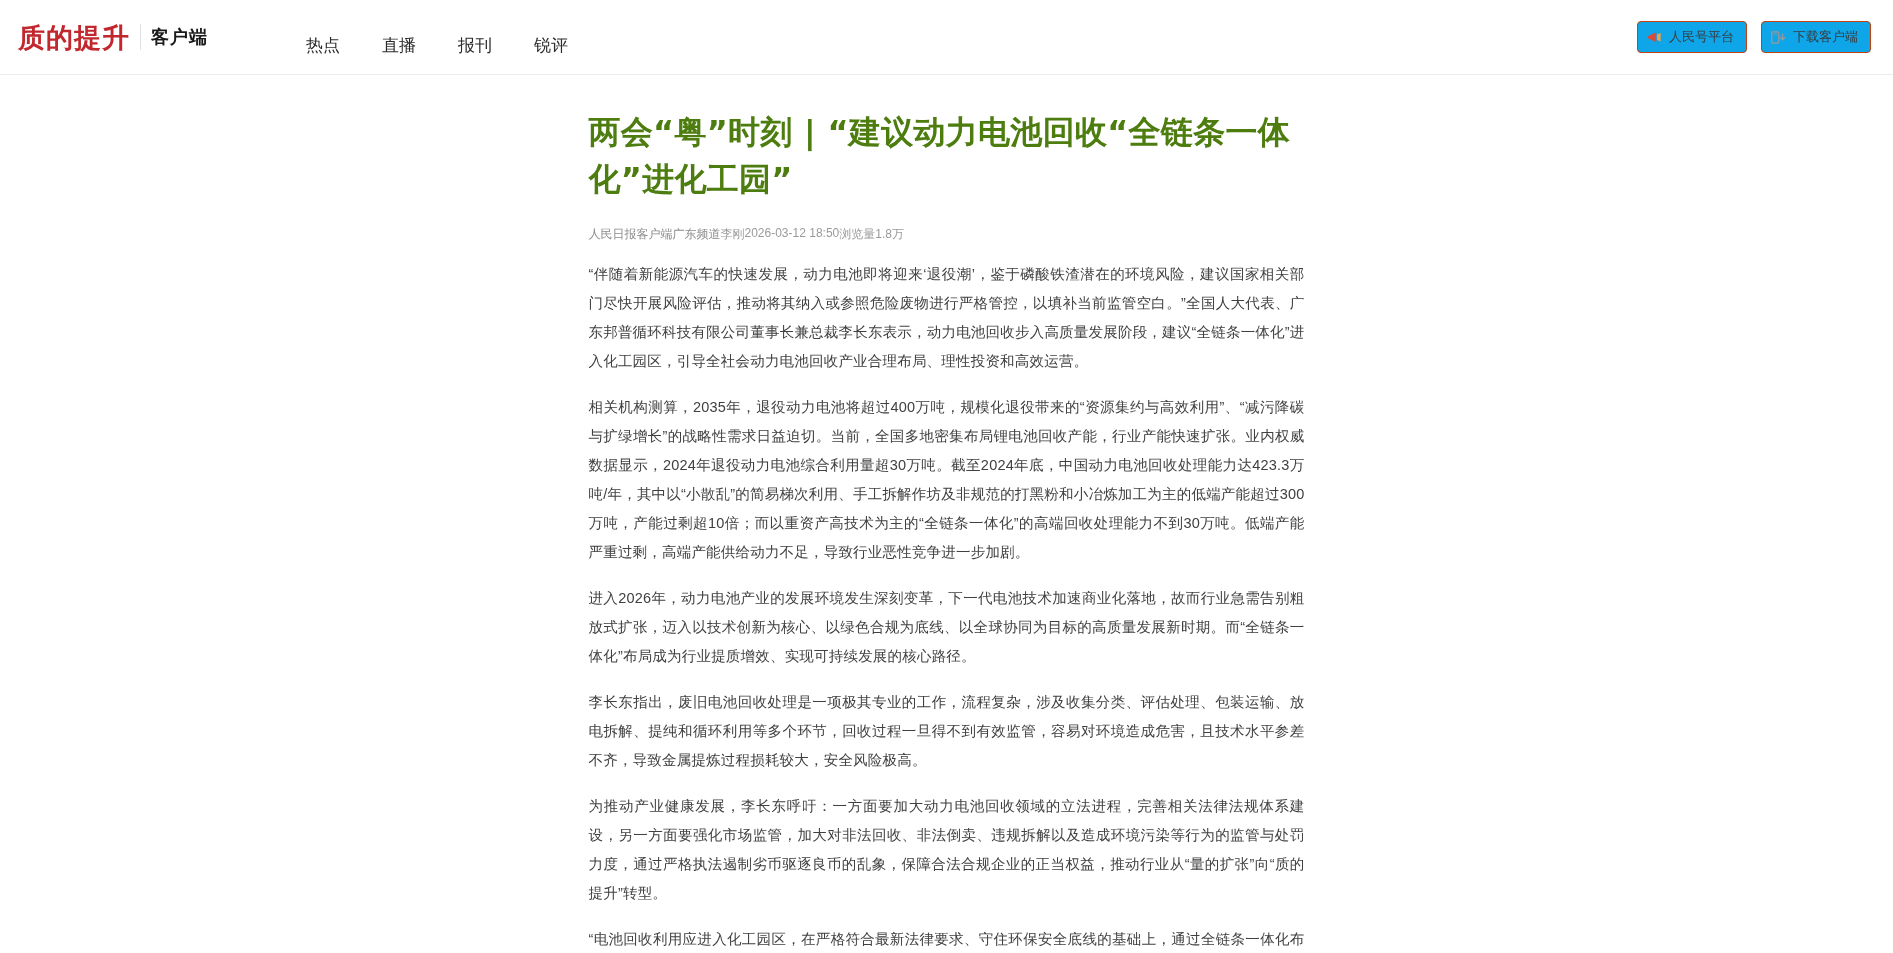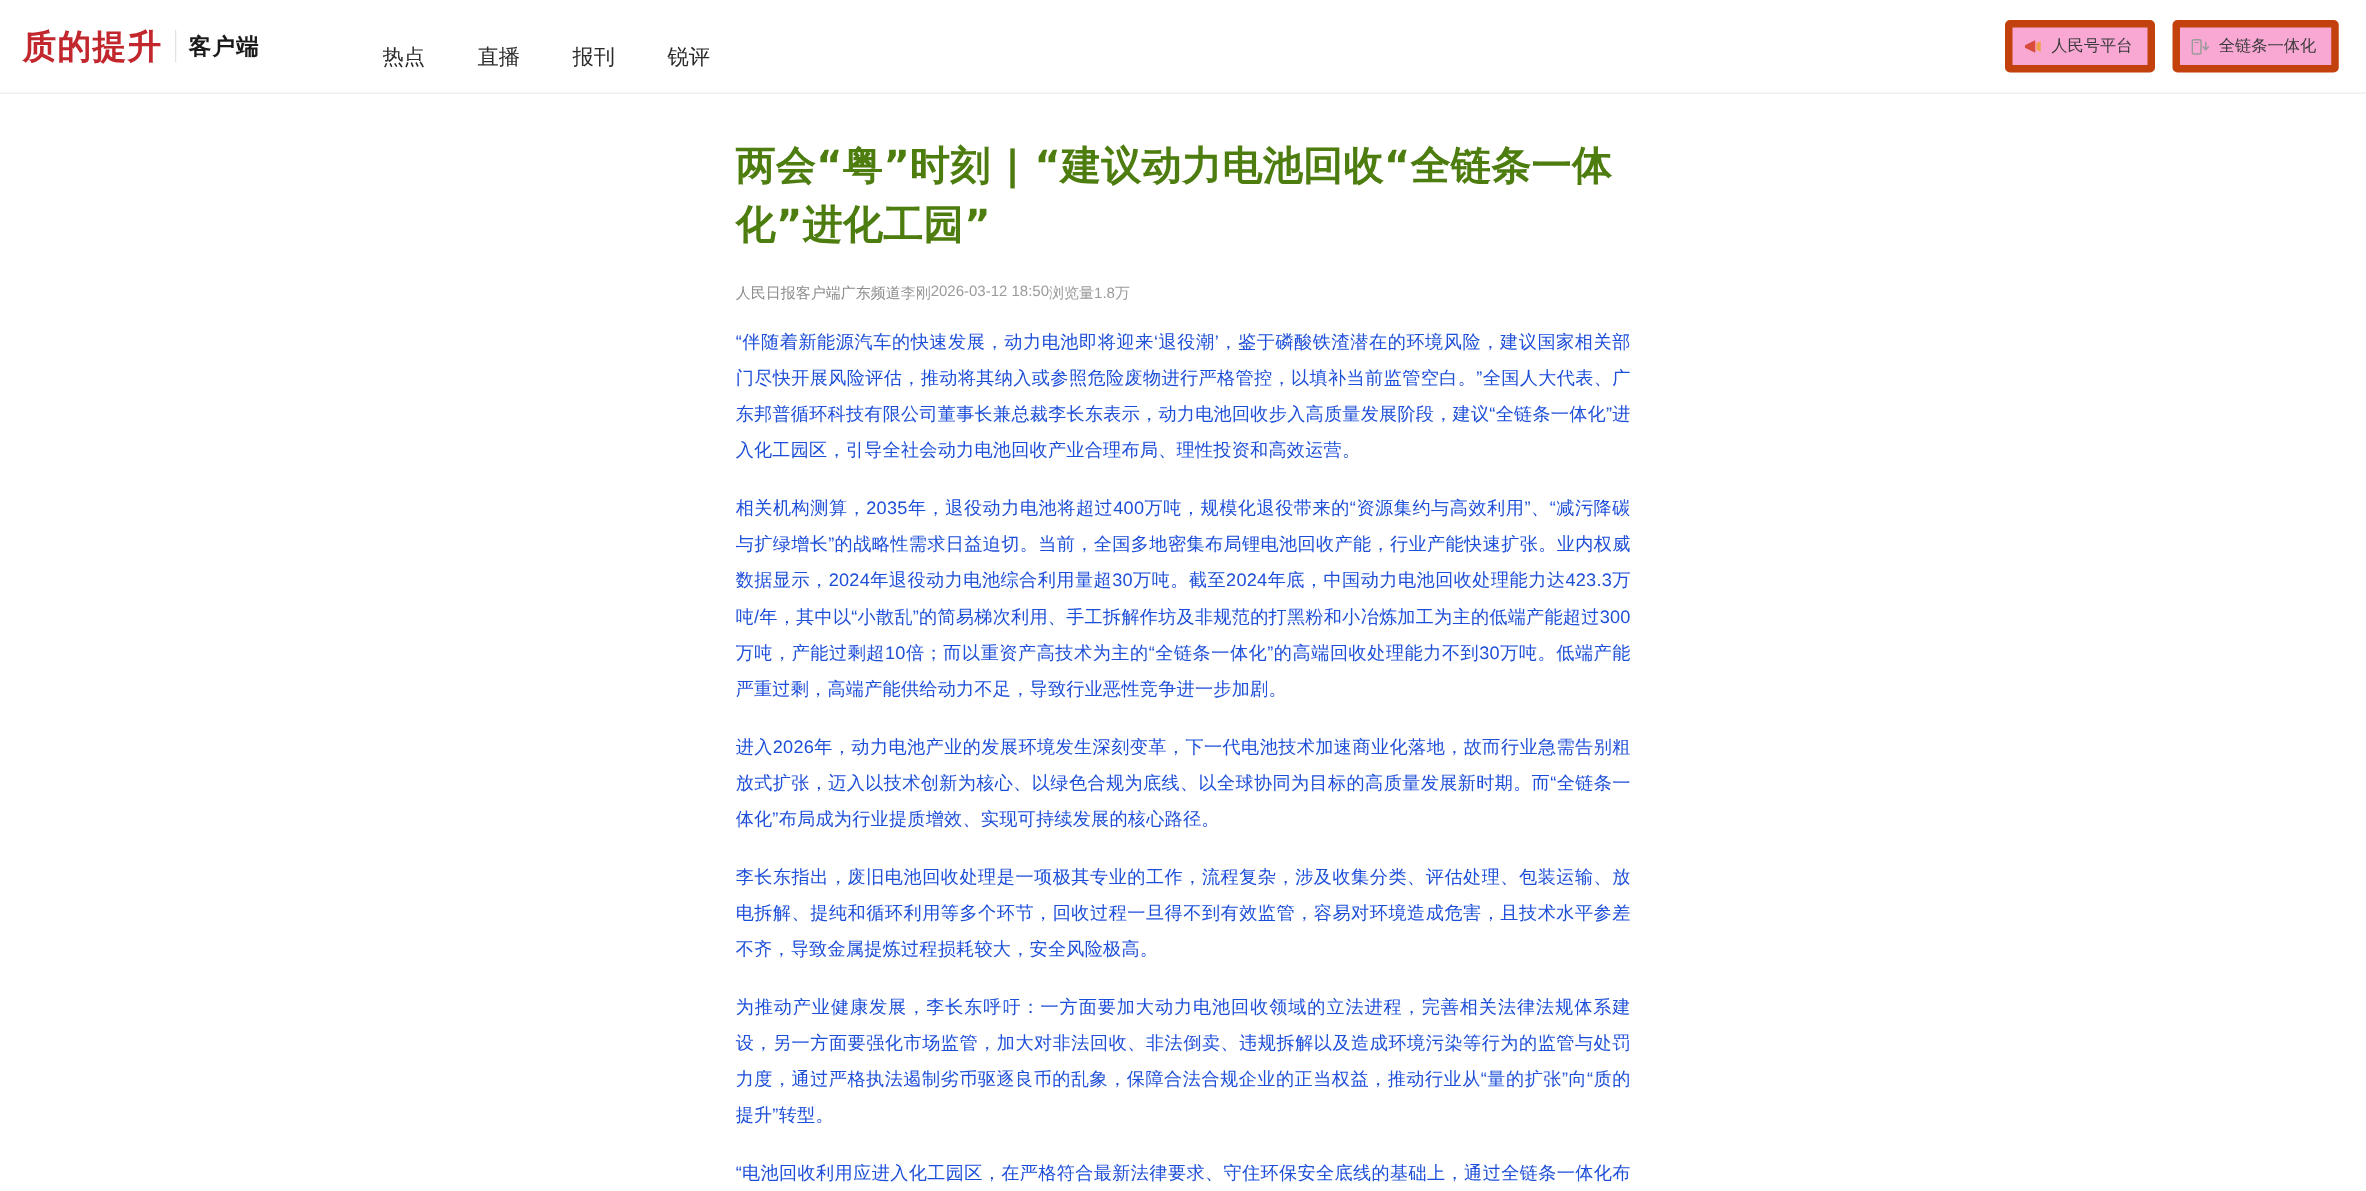--- a/index.html
+++ b/index.html
@@ -70,23 +70,23 @@
   .header-right {
     margin-left: auto;
     display: flex;
     align-items: center;
     gap: 14px;
   }
   .pill {
     display: flex;
     align-items: center;
     gap: 7px;
-    border: 6px solid #c2410c;
+    border: 1px solid #c2410c;
     border-radius: 4px;
-    background: #f9a8d4;
+    background: #0ea5e9;
     padding: 6px 12px 6px 9px;
     font-size: 13px;
     color: #3a3a3a;
     cursor: pointer;
     white-space: nowrap;
   }
   .pill svg { display: block; }
 
   
   .page {
@@ -113,21 +113,21 @@
     display: flex;
     align-items: flex-start;
     font-size: 12px;
     color: #9a9a9a;
     margin-bottom: 17px;
   }
   .meta .source { color: #8c8c8c; }
   .body p {
     font-size: 14.5px;
     line-height: 2.0;
-    color: #1d4ed8;
+    color: #404040;
     margin: 0 0 17px 0;
     text-align: justify;
     letter-spacing: 0.2px;
   }
 </style>
 </head>
 <body>
 
 <div class="header">
   <div class="brand">
@@ -154,21 +154,21 @@
       <span>人民号平台</span>
     </div>
     <div class="pill">
       <span>
         <svg width="15" height="13" viewBox="0 0 15 13" aria-hidden="true">
           <rect x="0.8" y="0.8" width="7" height="11.4" rx="1.2" fill="none" stroke="#9b9b9b" stroke-width="1.2"></rect>
           <rect x="2.6" y="2.6" width="3.4" height="0.9" fill="#9b9b9b"></rect>
           <path d="M11.6 3 L11.6 8.4 M9.4 6.4 L11.6 8.8 L13.8 6.4" fill="none" stroke="#9b9b9b" stroke-width="1.2" stroke-linecap="round" stroke-linejoin="round"></path>
         </svg>
       </span>
-      <span>全链条一体化</span>
+      <span>下载客户端</span>
     </div>
   </div>
 </div>
 
 <div class="page">
   <div class="article">
     <h1 class="article-title">两会“粤”时刻 | “建议动力电池回收“全链条一体化”进化工园”</h1>
 
     <div class="meta">
       <span class="source">人民日报客户端广东频道</span>

